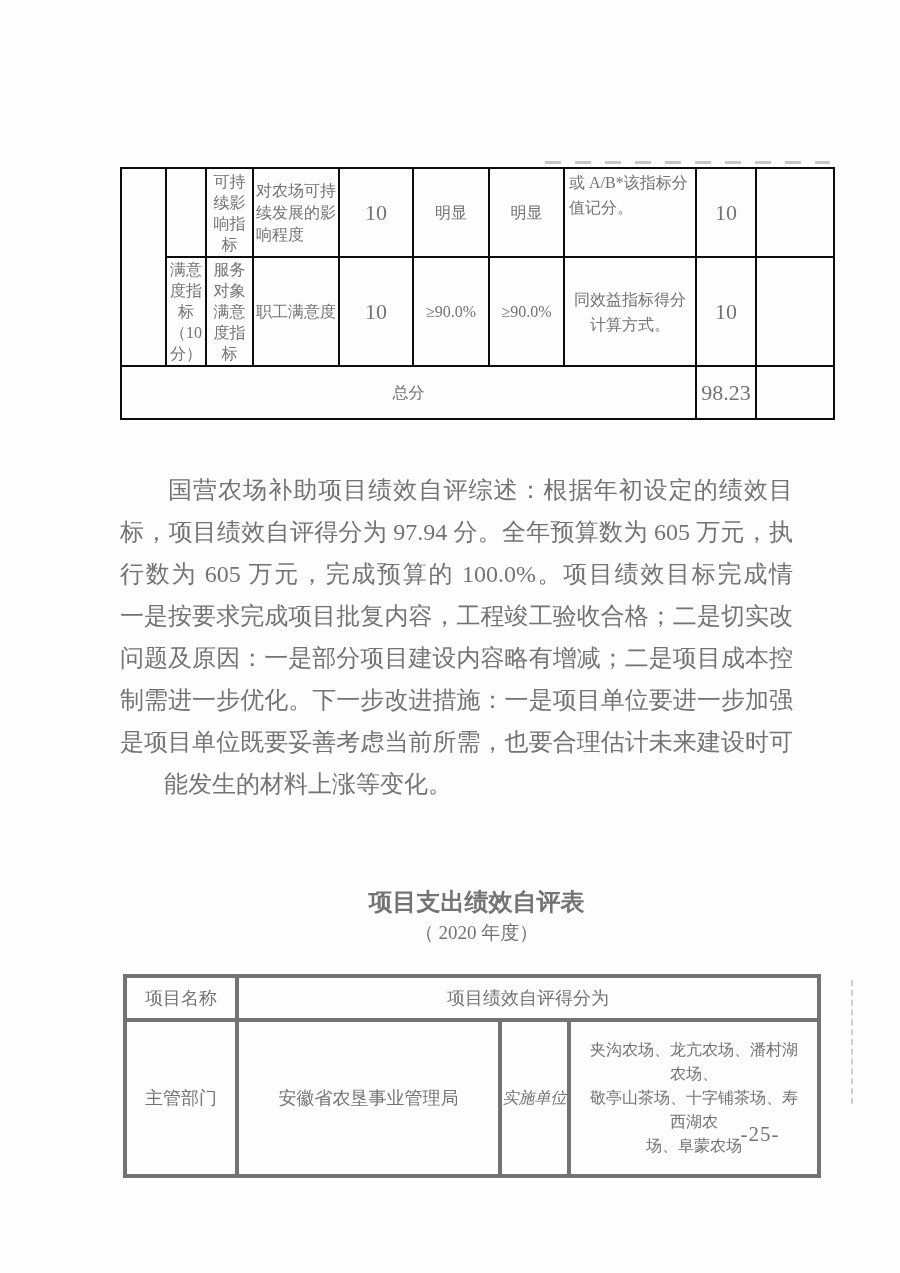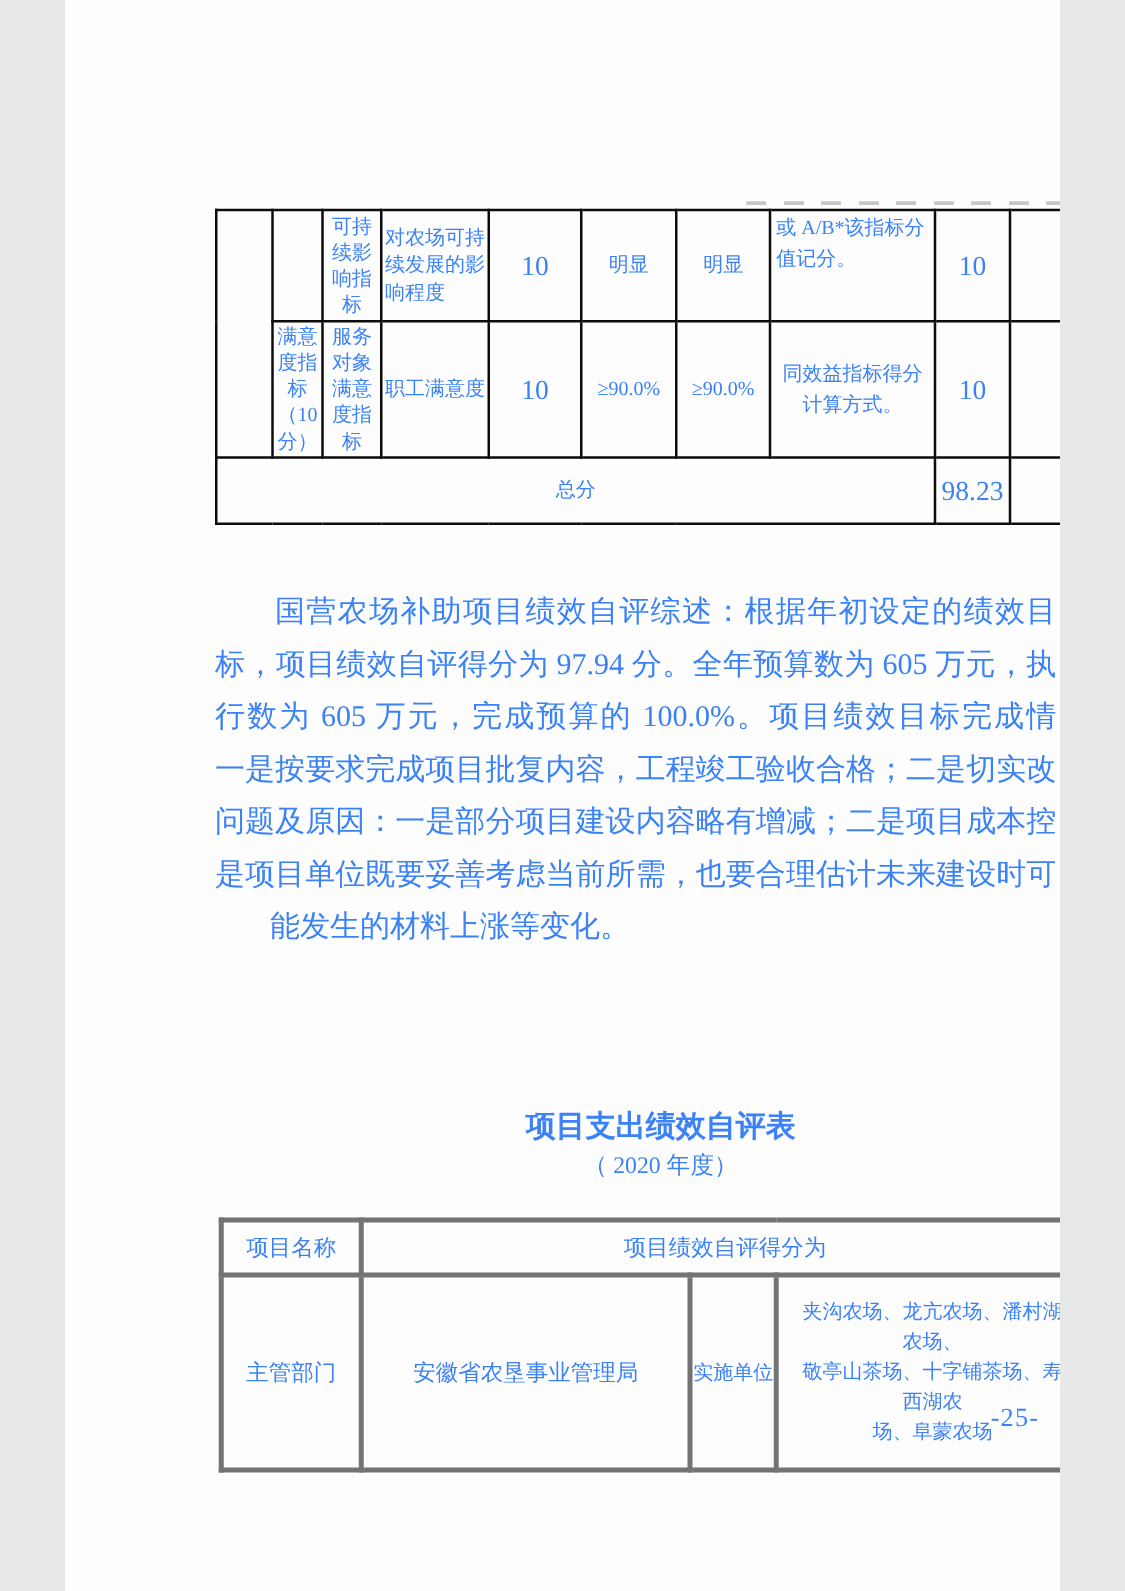--- a/index.html
+++ b/index.html
@@ -1,22 +1,22 @@
 <!DOCTYPE html>
 <html><head>
 <meta charset="utf-8">
 <style>
   html,body{margin:0;padding:0;background:#e8e8e8;}
   .page{
     position:relative;
-    width:796px;height:1273px;
+    width:900px;height:1273px;
     background:#fdfdfd;
     margin:0 auto;
     font-family:"Liberation Serif","DejaVu Serif",serif;
-    color:#3b82f6;
+    color:#737373;
     overflow:hidden;
   }
   
   table{border-collapse:collapse;table-layout:fixed;}
   .t1{
     position:absolute;left:120px;top:167px;width:713px;
     font-size:16px;
   }
   .t1 td{
     border:2px solid #0c0c0c;
@@ -66,21 +66,21 @@
     font-size:18px;
   }
   .t2 td{
     border:4px solid #737373;
     padding:0 2px;
     text-align:center;vertical-align:middle;
     overflow:hidden;
   }
   .t2 .r1 td{height:40px;}
   .t2 .r2 td{height:75px;}
-  .t2 .impl-label{font-size:16px;padding:0;}
+  .t2 .impl-label{font-size:16px;padding:0;font-style:italic;}
   .t2 .farms{font-size:16px;line-height:24px;padding:16px;}
   
   .page-number{
     position:absolute;left:700px;top:1122px;width:120px;
     text-align:center;font-size:21px;letter-spacing:1px;
   }
   
   .artifact-top{
     position:absolute;left:545px;top:161px;width:285px;height:3px;
     background:repeating-linear-gradient(90deg,#9a9a9a 0 16px,transparent 16px 30px);
@@ -157,20 +157,21 @@
     </tr>
   </tbody>
     </table>
 
   <div class="para">
     <div class="pline first">国营农场补助项目绩效自评综述：根据年初设定的绩效目</div>
     <div class="pline">标，项目绩效自评得分为 97.94 分。全年预算数为 605 万元，执</div>
     <div class="pline">行数为 605 万元，完成预算的 100.0%。项目绩效目标完成情况：</div>
     <div class="pline">一是按要求完成项目批复内容，工程竣工验收合格；二是切实改</div>
     <div class="pline">问题及原因：一是部分项目建设内容略有增减；二是项目成本控</div>
+    <div class="pline">制需进一步优化。下一步改进措施：一是项目单位要进一步加强</div>
     <div class="pline">是项目单位既要妥善考虑当前所需，也要合理估计未来建设时可</div>
     <div class="pline last">能发生的材料上涨等变化。</div>
   </div>
 
   <div class="form-title">项目支出绩效自评表</div>
   <div class="form-subtitle">（ 2020 年度）</div>
 
   <table class="t2">
     <colgroup>
       <col style="width:112px">

